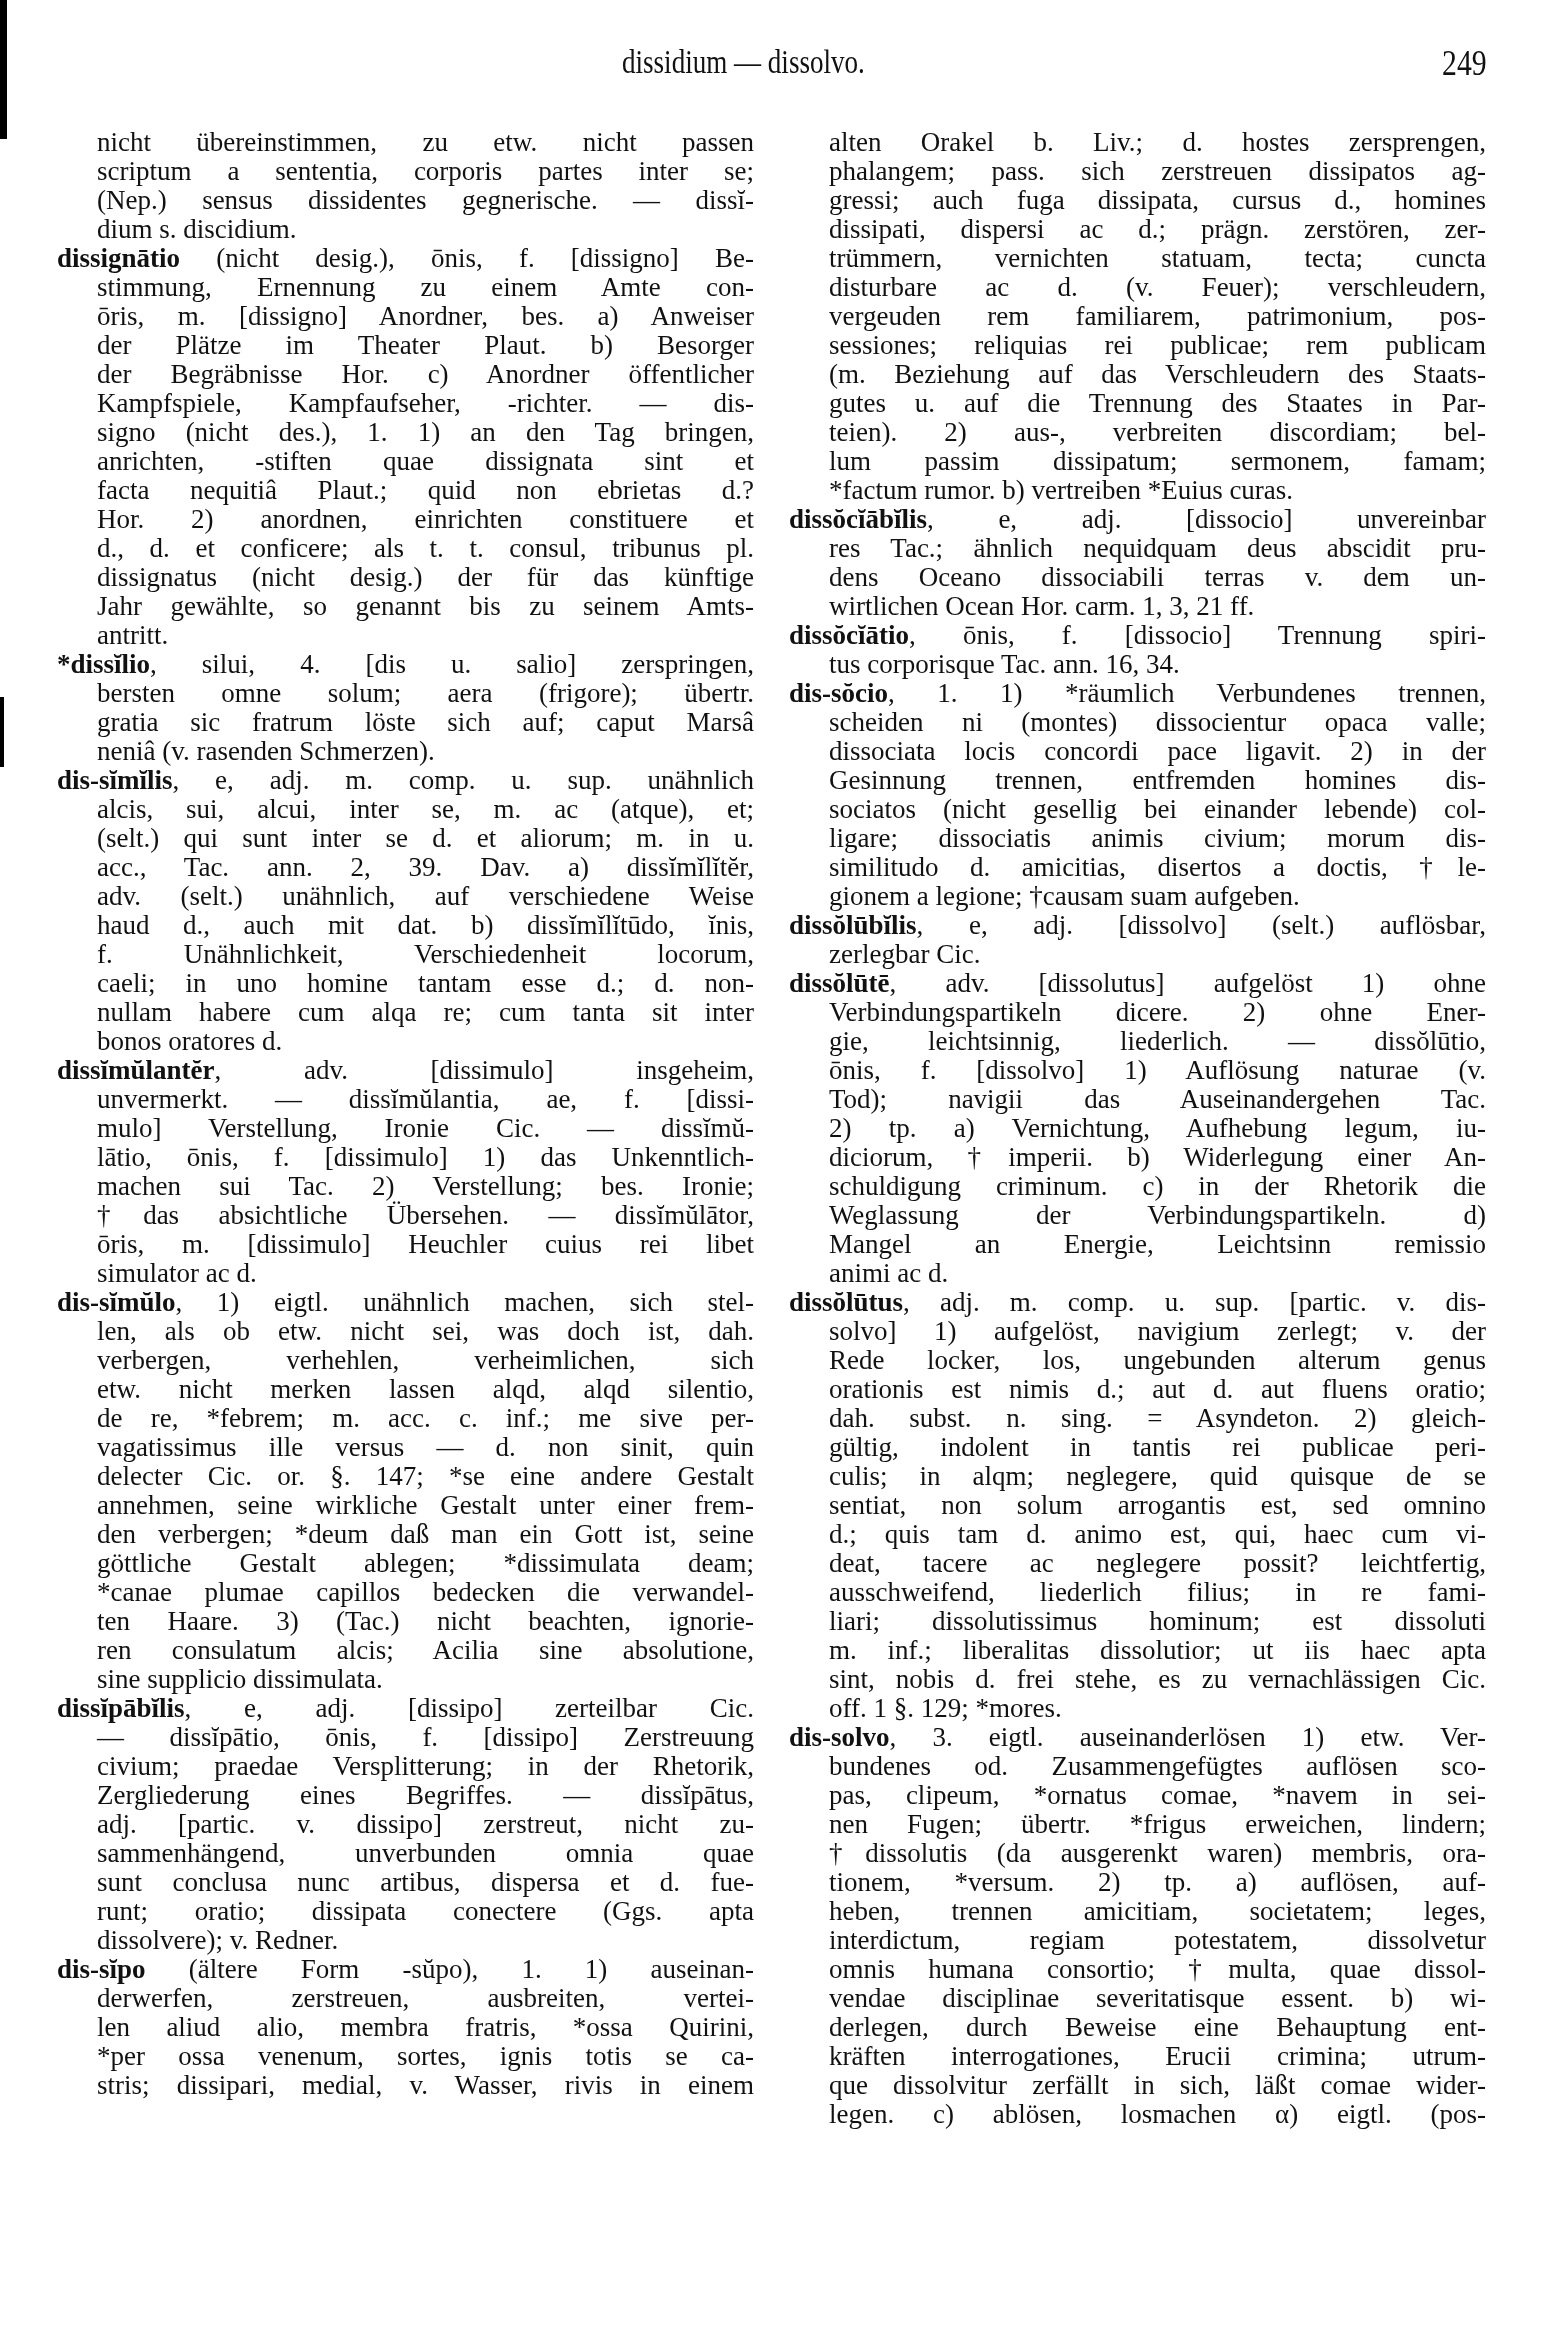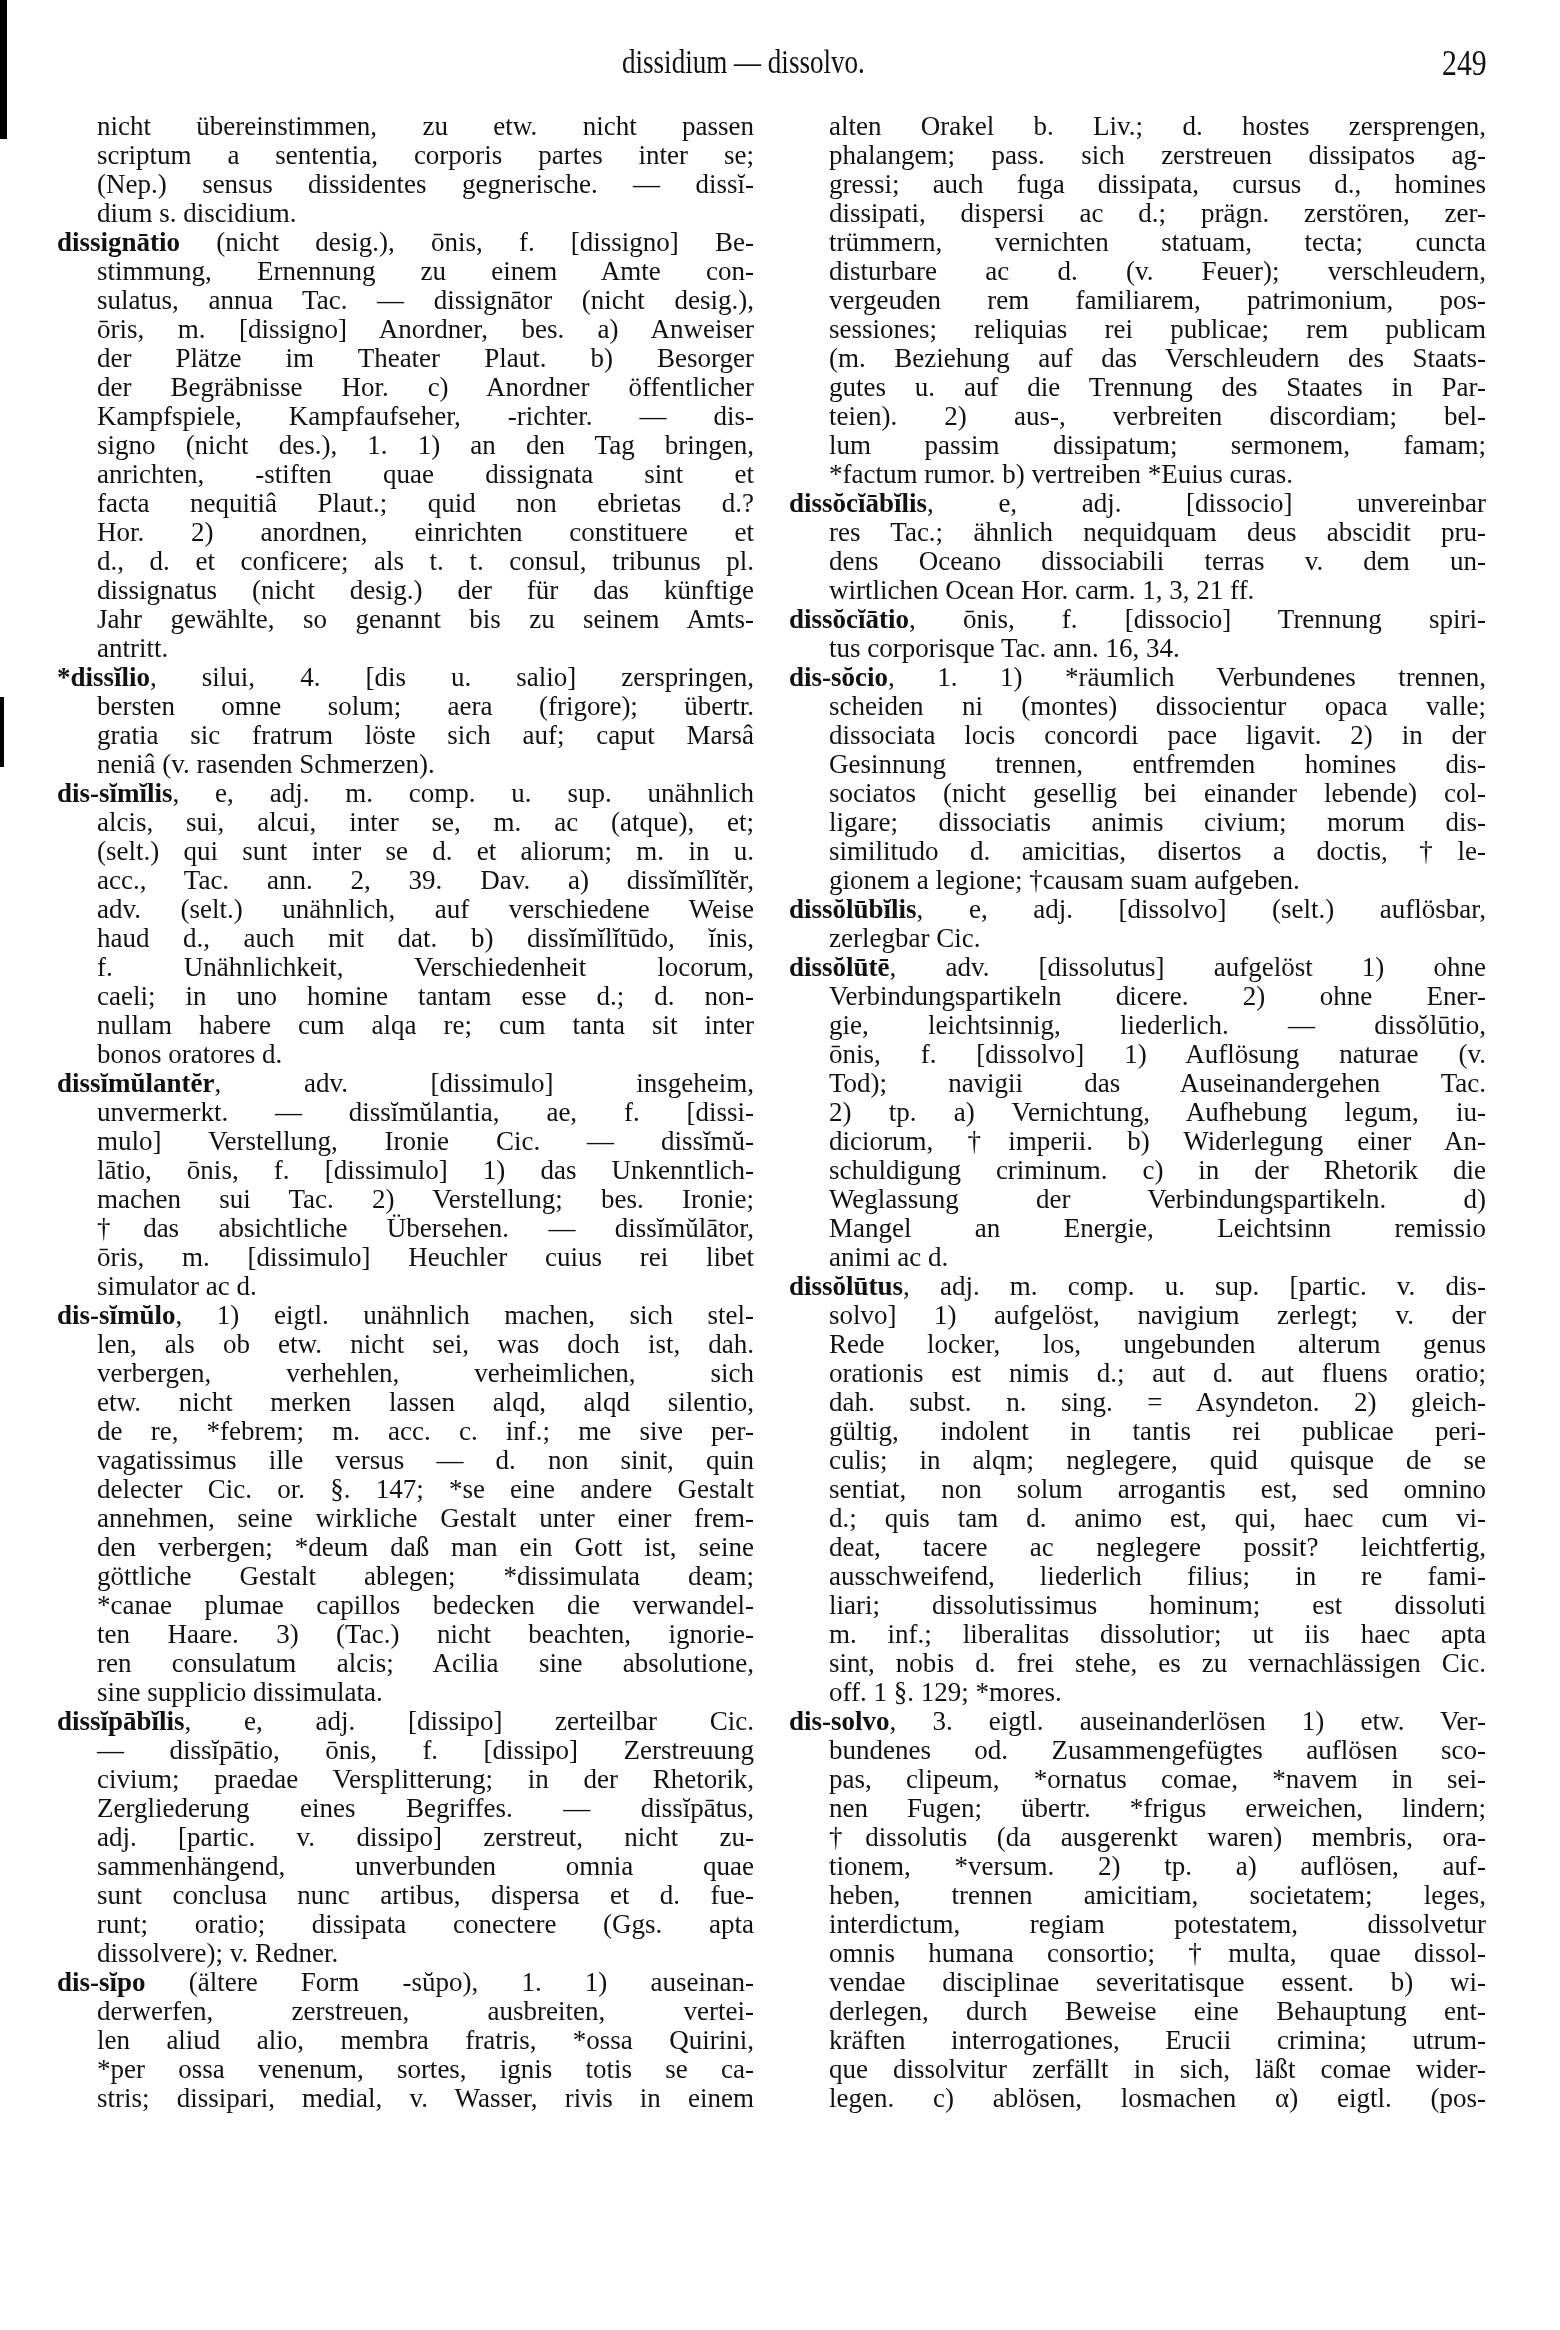--- a/index.html
+++ b/index.html
@@ -4,21 +4,21 @@
 <style>
   html, body { margin: 0; padding: 0; background: #ffffff; }
   body { width: 1560px; height: 2330px; position: relative; overflow: hidden;
          font-family: "Liberation Serif", "DejaVu Serif", serif; color: #111; }
   .scan-edge { position: absolute; left: 0; top: 0; width: 7px; height: 139px; background: #000; }
   .scan-edge2 { position: absolute; left: 0; top: 697px; width: 4.4px; height: 70px; background: #000; }
   .header { position: absolute; top: 44px; left: 12px; width: 1560px; height: 52px; }
   .running-title { position: absolute; left: 610px; top: 0; font-size: 33px; letter-spacing: 0px;
                    font-family: "Liberation Serif", serif; transform: scaleX(0.82); transform-origin: left; }
   .page-number { position: absolute; left: 1430px; top: 0; font-size: 35px; transform: scaleX(0.85); transform-origin: left; }
-  .column { position: absolute; top: 112px; width: 697px; }
+  .column { position: absolute; top: 128px; width: 697px; }
   .col-left { left: 57px; }
   .col-right { left: 789px; }
   .line { height: 29px; line-height: 29px; font-size: 27px; white-space: nowrap;
           text-align: justify; text-align-last: justify; padding-left: 40px; overflow: hidden;
           transform-origin: left; }
   .line.head { padding-left: 0; }
   .line.last { text-align-last: left; }
   .line span.hw { font-weight: bold; font-family: Liberation Serif, serif; }
 </style>
 </head>
@@ -32,21 +32,20 @@
   <div class="page-number">249</div>
 </div>
 
 <div class="column col-left" id="col-left">
     <div class="line">nicht übereinstimmen, zu etw. nicht passen</div>
     <div class="line">scriptum a sententia, corporis partes inter se;</div>
     <div class="line">(Nep.) sensus dissidentes gegnerische. — dissĭ-</div>
     <div class="line last">dium s. discidium.</div>
     <div class="line head"><span class="hw">dissignātio</span> (nicht desig.), ōnis, f. [dissigno] Be-</div>
     <div class="line">stimmung, Ernennung zu einem Amte con-</div>
-    <div class="line">sulatus, annua Tac. — dissignātor (nicht desig.),</div>
     <div class="line">ōris, m. [dissigno] Anordner, bes. a) Anweiser</div>
     <div class="line">der Plätze im Theater Plaut. b) Besorger</div>
     <div class="line">der Begräbnisse Hor. c) Anordner öffentlicher</div>
     <div class="line">Kampfspiele, Kampfaufseher, -richter. — dis-</div>
     <div class="line">signo (nicht des.), 1. 1) an den Tag bringen,</div>
     <div class="line">anrichten, -stiften quae dissignata sint et</div>
     <div class="line">facta nequitiâ Plaut.; quid non ebrietas d.?</div>
     <div class="line">Hor. 2) anordnen, einrichten constituere et</div>
     <div class="line">d., d. et conficere; als t. t. consul, tribunus pl.</div>
     <div class="line">dissignatus (nicht desig.) der für das künftige</div>

